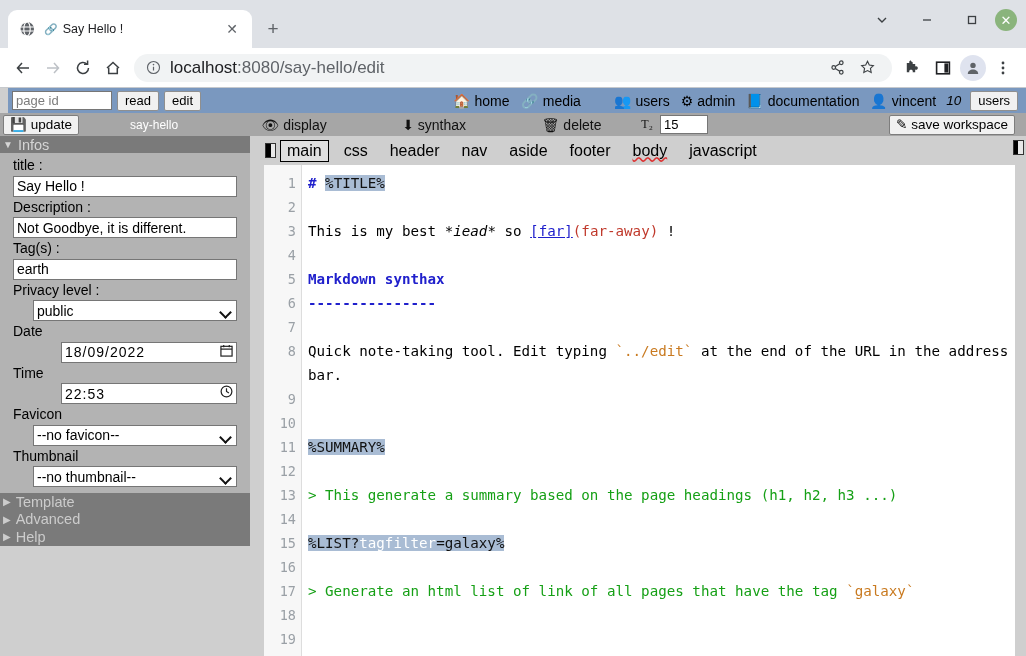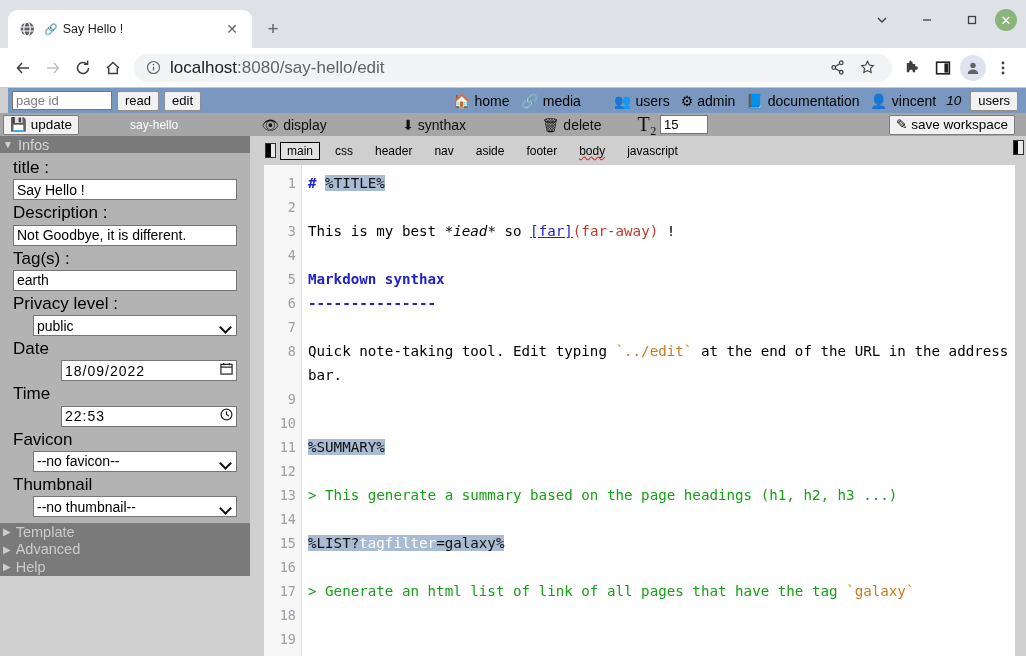--- a/index.html
+++ b/index.html
@@ -273,21 +273,21 @@
     margin-right: 5px;
     font-size: 10px;
     color: #d5d5d5;
   }
   .panel-fields {
     width: 250px;
     background: #b3b3b3;
     padding: 2px 13px 6px 13px;
   }
   .field-label {
-    font-size: 17px;
+    font-size: 14px;
     color: #000;
     margin: 2px 0 1px 0;
     line-height: 1.25;
   }
   .field-input, .field-select {
     width: 100%;
     height: 21px;
     font-size: 14px;
     font-family: "Liberation Sans", sans-serif;
     border: 1px solid #767676;
@@ -359,21 +359,21 @@
     width: 11px; height: 15px;
     border: 1px solid #333;
     background: linear-gradient(to right, #000 0 50%, #e8e8e8 50% 100%);
     flex: 0 0 auto;
     cursor: pointer;
   }
   .collapse-handle.right {
     background: linear-gradient(to right, #000 0 50%, #e8e8e8 50% 100%);
   }
   .etab {
-    font-size: 12px;
+    font-size: 16px;
     color: #000;
     padding: 1px 6px;
     margin: 0 4px;
     cursor: pointer;
     background: transparent;
     border: 1px solid transparent;
   }
   .etab.active {
     border: 1px solid #000;
     background: #e0e0e0;
@@ -580,21 +580,21 @@
     </div>
     <div class="toolbar-slot dark" style="width:130px">
       <span>👁</span>&nbsp;<span>display</span>
     </div>
     <div class="toolbar-slot dark" style="width:150px">
       <span>⬇</span>&nbsp;<span>synthax</span>
     </div>
     <div class="toolbar-slot dark" style="width:125px">
       <span>🗑</span>&nbsp;<span>delete</span>
     </div>
-    <div class="toolbar-slot dark" style="width:26px;font-family:'Liberation Serif',serif;font-size:20px">T₂</div>
+    <div class="toolbar-slot dark" style="width:26px;font-family:'Liberation Serif',serif;font-size:12px">T₂</div>
     <input class="fontsize-input" value="15" style="">
     <button class="tool-btn" style="margin-left:auto;margin-right:11px">
       <span>✎</span>
         <span>save workspace</span>
     </button>
   </div>
 
   <div class="app-body">
 
     <div class="sidebar">

